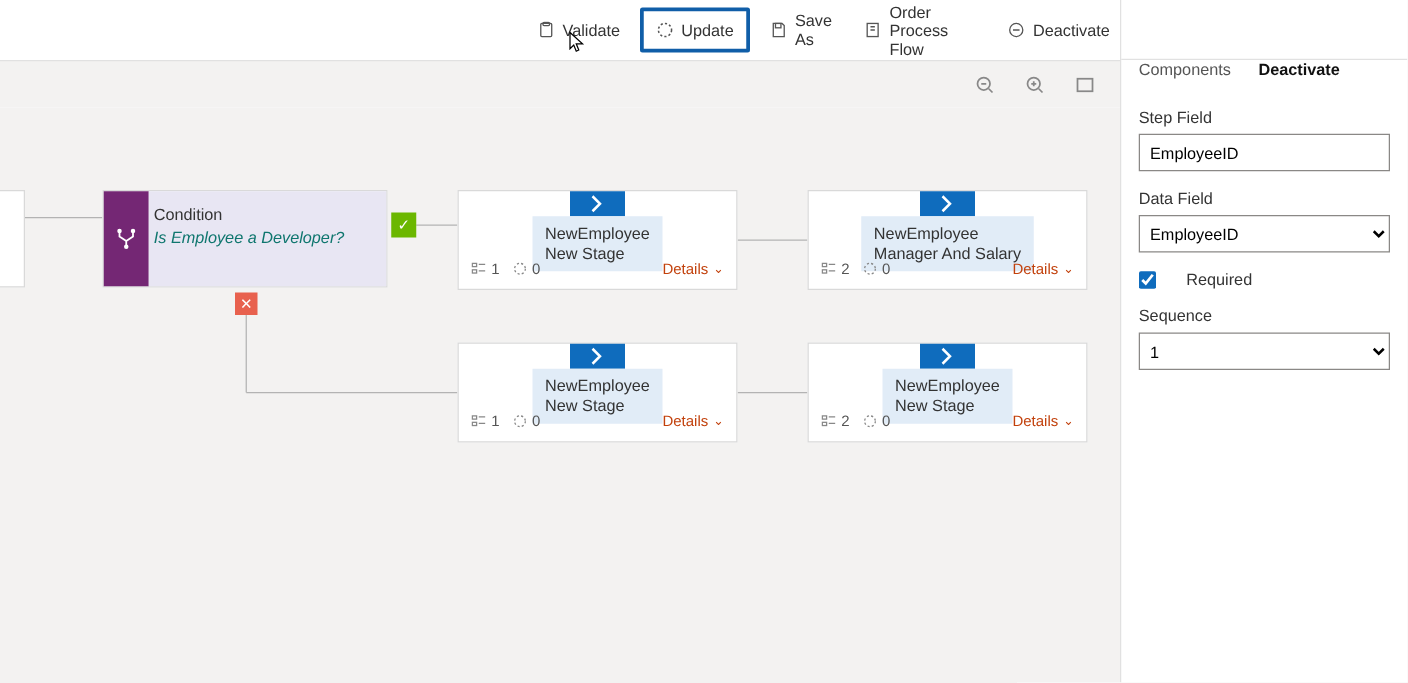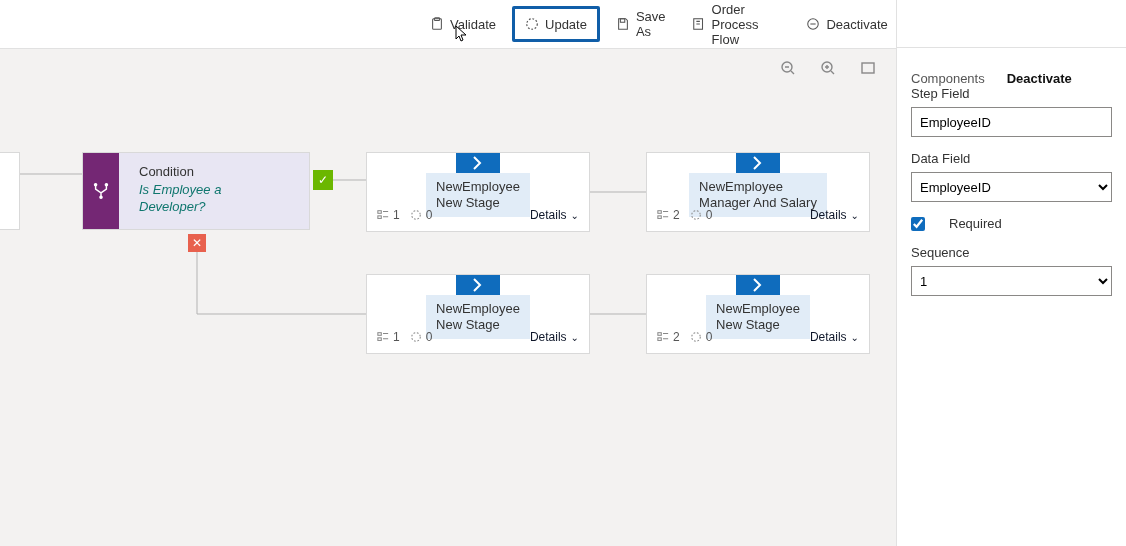--- a/index.html
+++ b/index.html
@@ -79,21 +79,21 @@
   }
 
   .condition {
     left:82px; top:66px; width:228px; height:78px;
     display:flex;
   }
   .condition-iconbox {
     width:36px; background:#742774; display:flex; align-items:center; justify-content:center;
   }
   .condition-body {
-    flex:1; background:#e8e6f3; padding:10px 20px; line-height:1.35;
+    flex:1; background:#e8e6f3; padding:10px 4px; line-height:1.35;
   }
   .condition-title { color:#333; }
   .condition-sub { color:#0f766e;font-style:italic; }
 
   .badge-pass {
     position:absolute; left:313px; top:84px; width:20px; height:20px;
     background:#6bb700; display:flex; align-items:center; justify-content:center; color:#fff; font-size:12px;
   }
   .badge-fail {
     position:absolute; left:188px; top:148px; width:18px; height:18px;
@@ -111,36 +111,36 @@
   }
   .stage-head-text {
     flex:1; background:#e1ecf7; height:44px; padding:6px 10px; line-height:1.25;
   }
   .stage-title { color:#333; font-size:13px; }
   .stage-sub { color:#333; font-size:13px; }
   .stage-footer {
     height:36px; display:flex; align-items:center; padding:0 10px; gap:10px; font-size:12px; color:#555;
   }
   .stage-footer .spacer { flex:1; }
-  .details { display:flex; align-items:center; gap:4px; cursor:pointer; color:#0f172a; }
+  .details { display:flex; align-items:center; gap:4px; cursor:pointer; color:#c2410c; }
   .mini { display:flex; align-items:center; gap:4px; }
 
   .s1 { left:366px; top:66px; }
   .s2 { left:646px; top:66px; }
   .s3 { left:366px; top:188px; }
   .s4 { left:646px; top:188px; }
 
   
   .panel {
     position:absolute; top:0; right:0; bottom:0; width:230px;
     background:#fff; border-left:1px solid #e1e1e1;
     padding:0 14px 14px;
   }
   .panel-toolbar-spacer { height:48px; border-bottom:1px solid #e1e1e1; margin:0 -14px 0; }
-  .tabs { display:flex; gap:22px; height:38px; align-items:flex-end; font-size:13px; }
+  .tabs { display:flex; gap:22px; height:38px; align-items:flex-start; font-size:13px; }
   .tab { color:#555; cursor:pointer; }
   .tab.active { color:#111; font-weight:600; }
   .panel h3 { font-size:14px; font-weight:600; margin:8px 0 12px; }
   .panel label { display:block; font-size:13px; color:#333; margin-bottom:6px; }
   .panel input[type=text] {
     width:100%; height:30px; border:1px solid #8a8886; padding:0 8px; font-size:13px;
   }
   .panel select {
     width:100%; height:30px; border:1px solid #8a8886; padding:0 4px; font-size:13px; background:#fff;
   }

